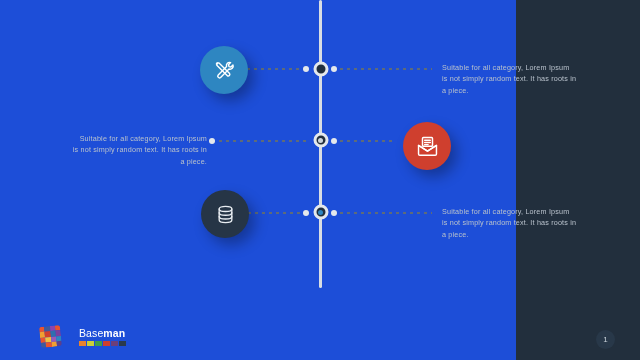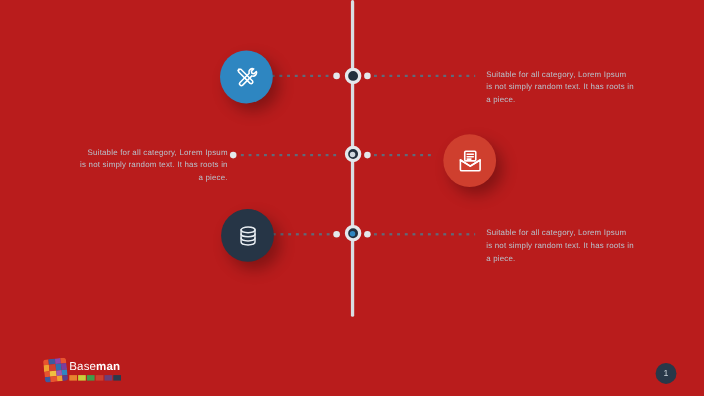--- a/index.html
+++ b/index.html
@@ -4,22 +4,22 @@
 <style>
   * { margin:0; padding:0; box-sizing:border-box; }
   html, body {
     width:640px; height:360px;
     background:#222f3d;
     font-family:"Liberation Sans", sans-serif;
     overflow:hidden;
   }
   #slide {
     position:relative;
-    width:640px; height:360px;
-    background:#b91c1c;
+    width:516px; height:360px;
+    background:#1d4ed8;
   }
 
   
   .spine {
     position:absolute;
     left:319px; top:0;
     width:3px; height:288px;
     background:#d9dee3;
     border-radius:2px;
   }
@@ -112,21 +112,21 @@
   .desc-1 { left:442px; top:62px; }
   .desc-2 { left:72px;  top:133px; }
   .desc-3 { left:442px; top:206px; }
 
   
   .logo {
     position:absolute;
     left:40px; top:326px;
     display:flex;
     align-items:center;
-    gap:2px;
+    gap:18px;
     z-index:8;
     justify-content:center;
   }
   .logo-mark {
     width:21px; height:21px;
     display:grid;
     grid-template-columns:repeat(4,1fr);
     grid-template-rows:repeat(4,1fr);
     border-radius:3px;
     overflow:hidden;

